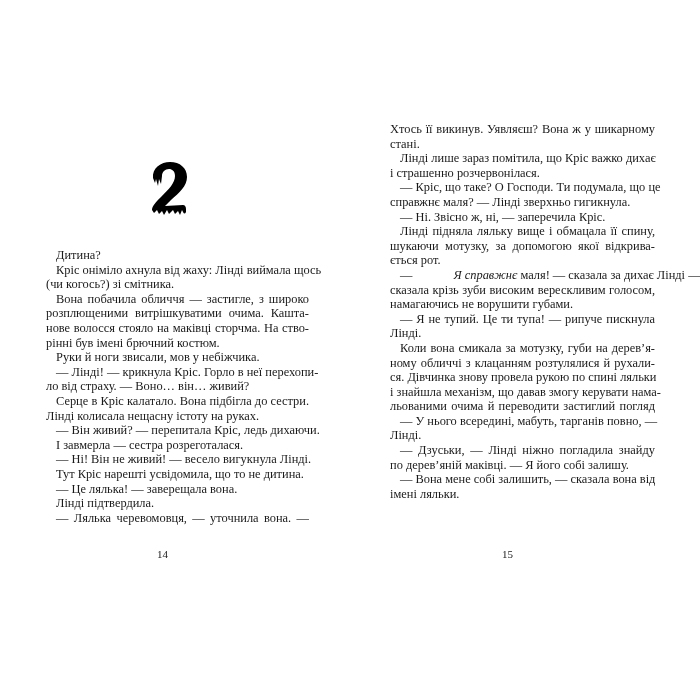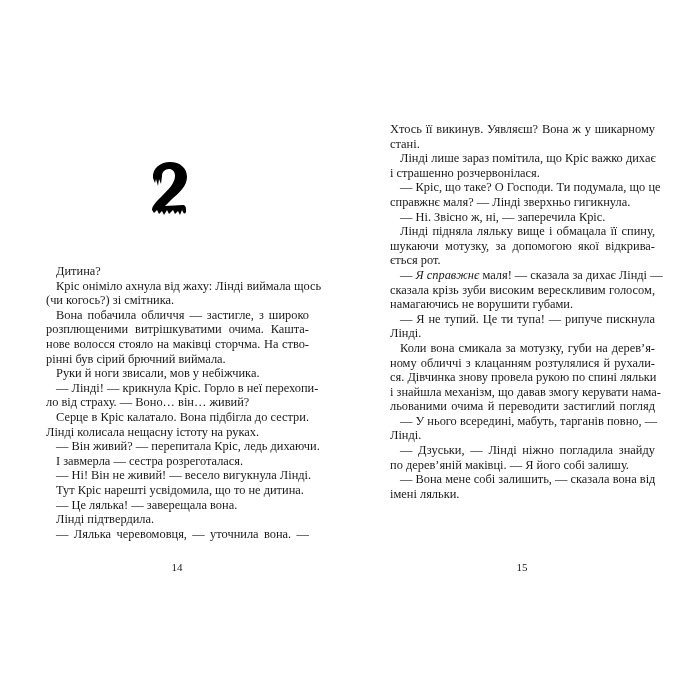--- a/index.html
+++ b/index.html
@@ -9,46 +9,46 @@
   }
   .page { position: absolute; top: 0; height: 621px; }
   .page-left { left: 0; width: 350px; }
   .page-right { left: 350px; width: 350px; }
   .chapter-num {
     position: absolute; left: 147px; top: 160px; width: 44px; height: 56px;
   }
   .text-block {
     position: absolute; font-size: 12.4px; line-height: 14.6px; text-align: justify;
   }
-  .left-text { left: 46px; top: 264px; width: 263px; }
+  .left-text { left: 46px; top: 248px; width: 263px; }
   .right-text { left: 40px; top: 122px; width: 265px; }
   .line { white-space: nowrap; display: block; text-align-last: justify; height: 14.6px; }
   .line.short { text-align-last: left; }
   .indent { padding-left: 10px; }
-  .folio { position: absolute; top: 561px; font-size: 11px; width: 40px; text-align: center; }
+  .folio { position: absolute; top: 548px; font-size: 11px; width: 40px; text-align: left; }
   .folio-left { left: 157px; }
   .folio-right { left: 152px; }
-  em { font-style: italic; }
+  em { font-style: italic; margin-left: 38px; }
 </style>
 </head>
 <body>
 
 <div class="page page-left">
   <svg class="chapter-num" viewBox="0 0 44 56">
     <path fill="#000" d="M6 18 C5 8 14 2 23 2 C33 2 40 8 40 17 C40 26 32 33 24 40 L18 46 L36 45 C38 45 39 47 39 49 L39 52 C38 54 37 54 36 52 L35 50 L33 55 L31 51 L28 54 L26 50 L22 54 L20 50 L17 55 L15 51 L12 54 L10 50 L7 53 L5 50 C5 46 9 42 14 37 C22 29 28 23 28 16 C28 11 25 9 22 9 C18 9 15 12 15 16 L14 24 L12 19 L11 26 L9 19 L8 23 Z"></path>
   </svg>
 
   <div class="text-block left-text">
     <span class="line short indent">Дитина?</span>
     <span class="line indent">Кріс оніміло ахнула від жаху: Лінді виймала щось</span>
     <span class="line short">(чи когось?) зі смітника.</span>
     <span class="line indent">Вона побачила обличчя — застигле, з широко</span>
     <span class="line">розплющеними витрішкуватими очима. Кашта-</span>
     <span class="line">нове волосся стояло на маківці сторчма. На ство-</span>
-    <span class="line short">рінні був сірий брючний виймала.</span>
+    <span class="line short">рінні був імені брючний костюм.</span>
     <span class="line short indent">Руки й ноги звисали, мов у небіжчика.</span>
     <span class="line indent">— Лінді! — крикнула Кріс. Горло в неї перехопи-</span>
     <span class="line short">ло від страху. — Воно… він… живий?</span>
     <span class="line indent">Серце в Кріс калатало. Вона підбігла до сестри.</span>
     <span class="line short">Лінді колисала нещасну істоту на руках.</span>
     <span class="line short indent">— Він живий? — перепитала Кріс, ледь дихаючи.</span>
     <span class="line short indent">І завмерла — сестра розреготалася.</span>
     <span class="line short indent">— Ні! Він не живий! — весело вигукнула Лінді.</span>
     <span class="line short indent">Тут Кріс нарешті усвідомила, що то не дитина.</span>
     <span class="line short indent">— Це лялька! — заверещала вона.</span>

